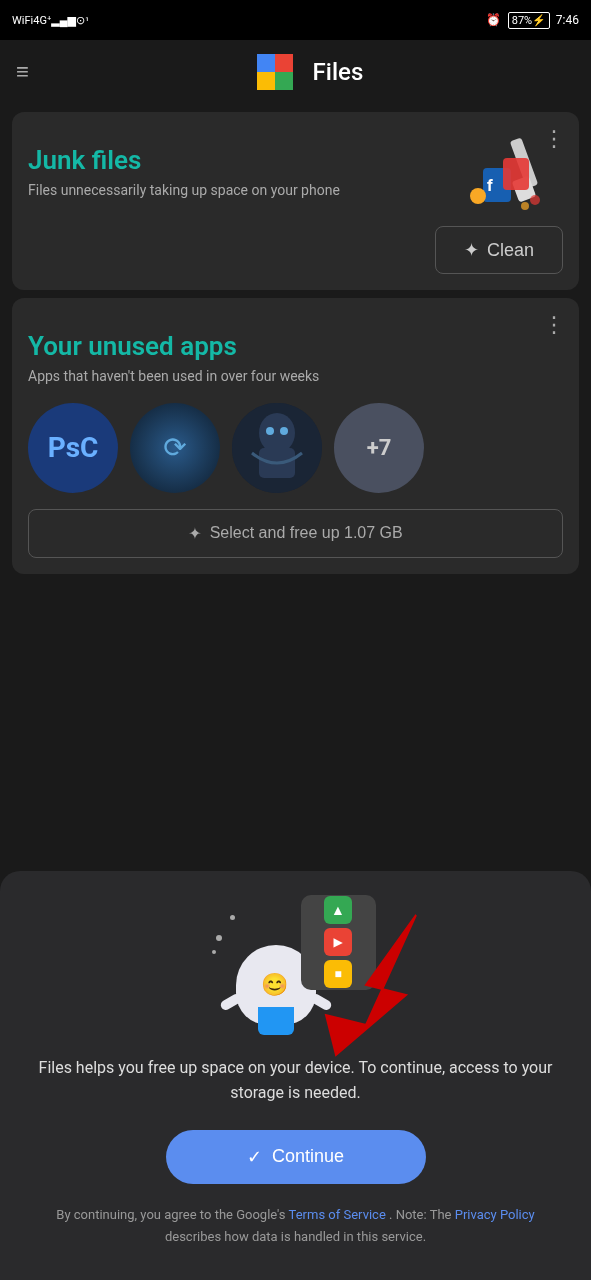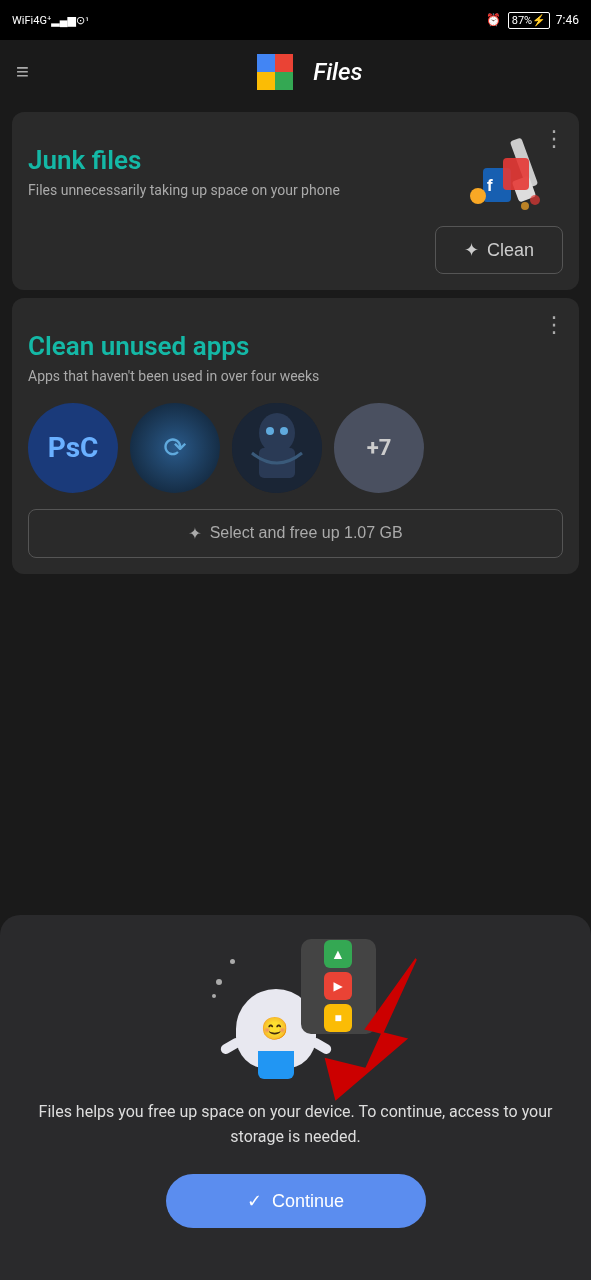--- a/index.html
+++ b/index.html
@@ -59,21 +59,20 @@
     }
     .hamburger-icon {
       font-size: 22px;
       color: #aaa;
     }
     .app-title-area {
       display: flex;
       align-items: center;
       gap: 20px;
       margin: 0 auto;
-      font-style: italic;
     }
     .files-logo {
       width: 36px;
       height: 36px;
     }
     .app-title {
       font-size: 24px;
       font-weight: 500;
       color: #fff;
     }
@@ -398,21 +397,21 @@
   </div>
   <span class="card-menu-icon">⋮</span>
   <button class="clean-btn">
     <span class="clean-btn-sparkle">✦</span>
     <span>Clean</span>
   </button>
 </div>
 
 <div class="card">
   <span class="card-menu-icon">⋮</span>
-  <div class="card-title">Clean unused apps</div>
+  <div class="card-title">Your unused apps</div>
   <div class="card-subtitle">Apps that haven't been used in over four weeks</div>
 
   <div class="app-icons-row">
 
     <div class="app-icon-circle app-icon-psc">
       <span>PsC</span>
     </div>
 
     <div class="steam-icon">
       <span style="font-size:28px">⟳</span>
@@ -476,13 +475,20 @@
     </svg>
   </div>
 
   <p class="modal-text">Files helps you free up space on your device. To continue, access to your storage is needed.</p>
 
   <button class="continue-btn">
     <span>✓</span>
     <span>Continue</span>
   </button>
 
+  <p class="terms-text">
+    <span>By continuing, you agree to the Google's</span>
+    <a class="terms-link" href="#">Terms of Service</a>
+    <span>. Note: The</span>
+    <a class="terms-link" href="#">Privacy Policy</a>
+    <span>describes how data is handled in this service.</span>
+  </p>
 </div>
 
 </body></html>

